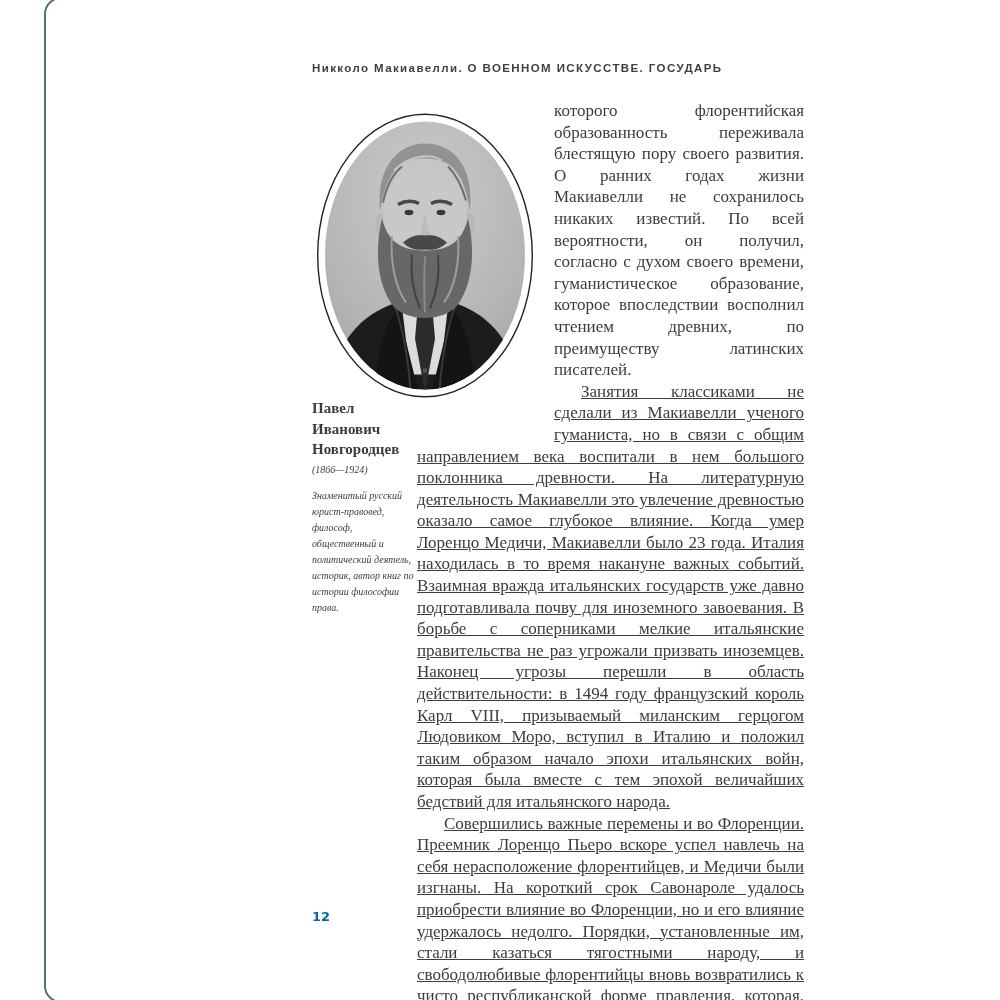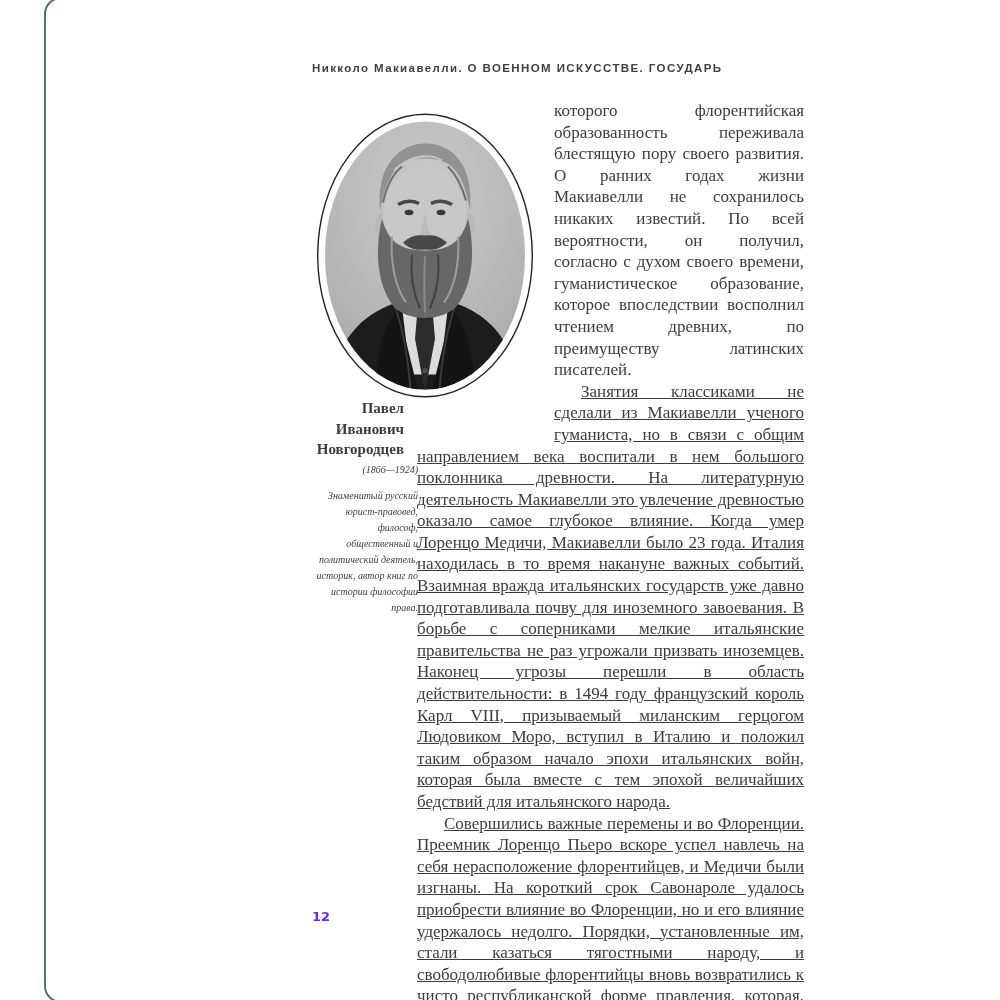--- a/index.html
+++ b/index.html
@@ -30,21 +30,21 @@
   .body-text {
     position:absolute; left:373px; top:100px; width:387px;
     font-size:17px; line-height:21.6px; text-align:justify;
   }
   .body-text p { margin:0; }
   .body-text p.indent { text-indent:27px;text-decoration:underline; }
   .wrap-spacer { float:left; width:137px; height:334px; }
   .page-number {
     position:absolute; left:268px; top:909px;
     font-family:"DejaVu Sans","Liberation Sans",sans-serif;
-    font-weight:700; font-size:13px; color:#6d28d9;
+    font-weight:700; font-size:13px; color:#0369a1;
   }
 </style>
 </head>
 <body>
 
 <div class="page">
   <div class="page-frame"></div>
 
   <div class="running-header">Никколо Макиавелли. О ВОЕННОМ ИСКУССТВЕ. ГОСУДАРЬ</div>
 
@@ -112,21 +112,21 @@
         <path d="M 142 124 C 144 152 138 176 128 190" stroke="#9e9e9e" stroke-width="2" fill="none"></path>
         <path d="M 96 142 C 94 162 98 182 104 196" stroke="#424242" stroke-width="2" fill="none"></path>
         <path d="M 122 142 C 124 162 120 182 114 196" stroke="#424242" stroke-width="2" fill="none"></path>
         <path d="M 109 144 C 108 164 108 184 109 200" stroke="#8a8a8a" stroke-width="2" fill="none"></path>
 
         <path d="M 87 130 C 95 123 102 122 109 123 C 116 122 123 123 131 130 C 124 137 116 138 109 137 C 102 138 94 137 87 130 Z" fill="#484848"></path>
       </g>
     </g>
   </svg>
 
-  <figure class="caption" style="margin:0;text-align:right;">
+  <figure class="caption" style="margin:0;">
     <div class="caption-name">Павел Иванович Новгородцев</div>
     <div class="caption-years">(1866—1924)</div>
     <div class="caption-desc">Знаменитый русский юрист-правовед, философ, общественный и политический деятель, историк, автор книг по истории философии права.</div>
   </figure>
 
   <div class="body-text">
     <div class="wrap-spacer"></div>
     <p>которого флорентийская образованность переживала блестящую пору своего развития. О ранних годах жизни Макиавелли не сохранилось никаких известий. По всей вероятности, он получил, согласно с духом своего времени, гуманистическое образование, которое впоследствии восполнил чтением древних, по преимуществу латинских писателей.</p>
     <p class="indent">Занятия классиками не сделали из Макиавелли ученого гуманиста, но в связи с общим направлением века воспитали в нем большого поклонника древности. На литературную деятельность Макиавелли это увлечение древностью оказало самое глубокое влияние. Когда умер Лоренцо Медичи, Макиавелли было 23 года. Италия находилась в то время накануне важных событий. Взаимная вражда итальянских государств уже давно подготавливала почву для иноземного завоевания. В борьбе с соперниками мелкие итальянские правительства не раз угрожали призвать иноземцев. Наконец угрозы перешли в область действительности: в 1494 году французский король Карл VIII, призываемый миланским герцогом Людовиком Моро, вступил в Италию и положил таким образом начало эпохи итальянских войн, которая была вместе с тем эпохой величайших бедствий для итальянского народа.</p>
     <p class="indent">Совершились важные перемены и во Флоренции. Преемник Лоренцо Пьеро вскоре успел навлечь на себя нерасположение флорентийцев, и Медичи были изгнаны. На короткий срок Савонароле удалось приобрести влияние во Флоренции, но и его влияние удержалось недолго. Порядки, установленные им, стали казаться тягостными народу, и свободолюбивые флорентийцы вновь возвратились к чисто республиканской форме правления, которая, как утверждал впоследствии Макиавелли, всего более соответствовала их нравам.</p>

